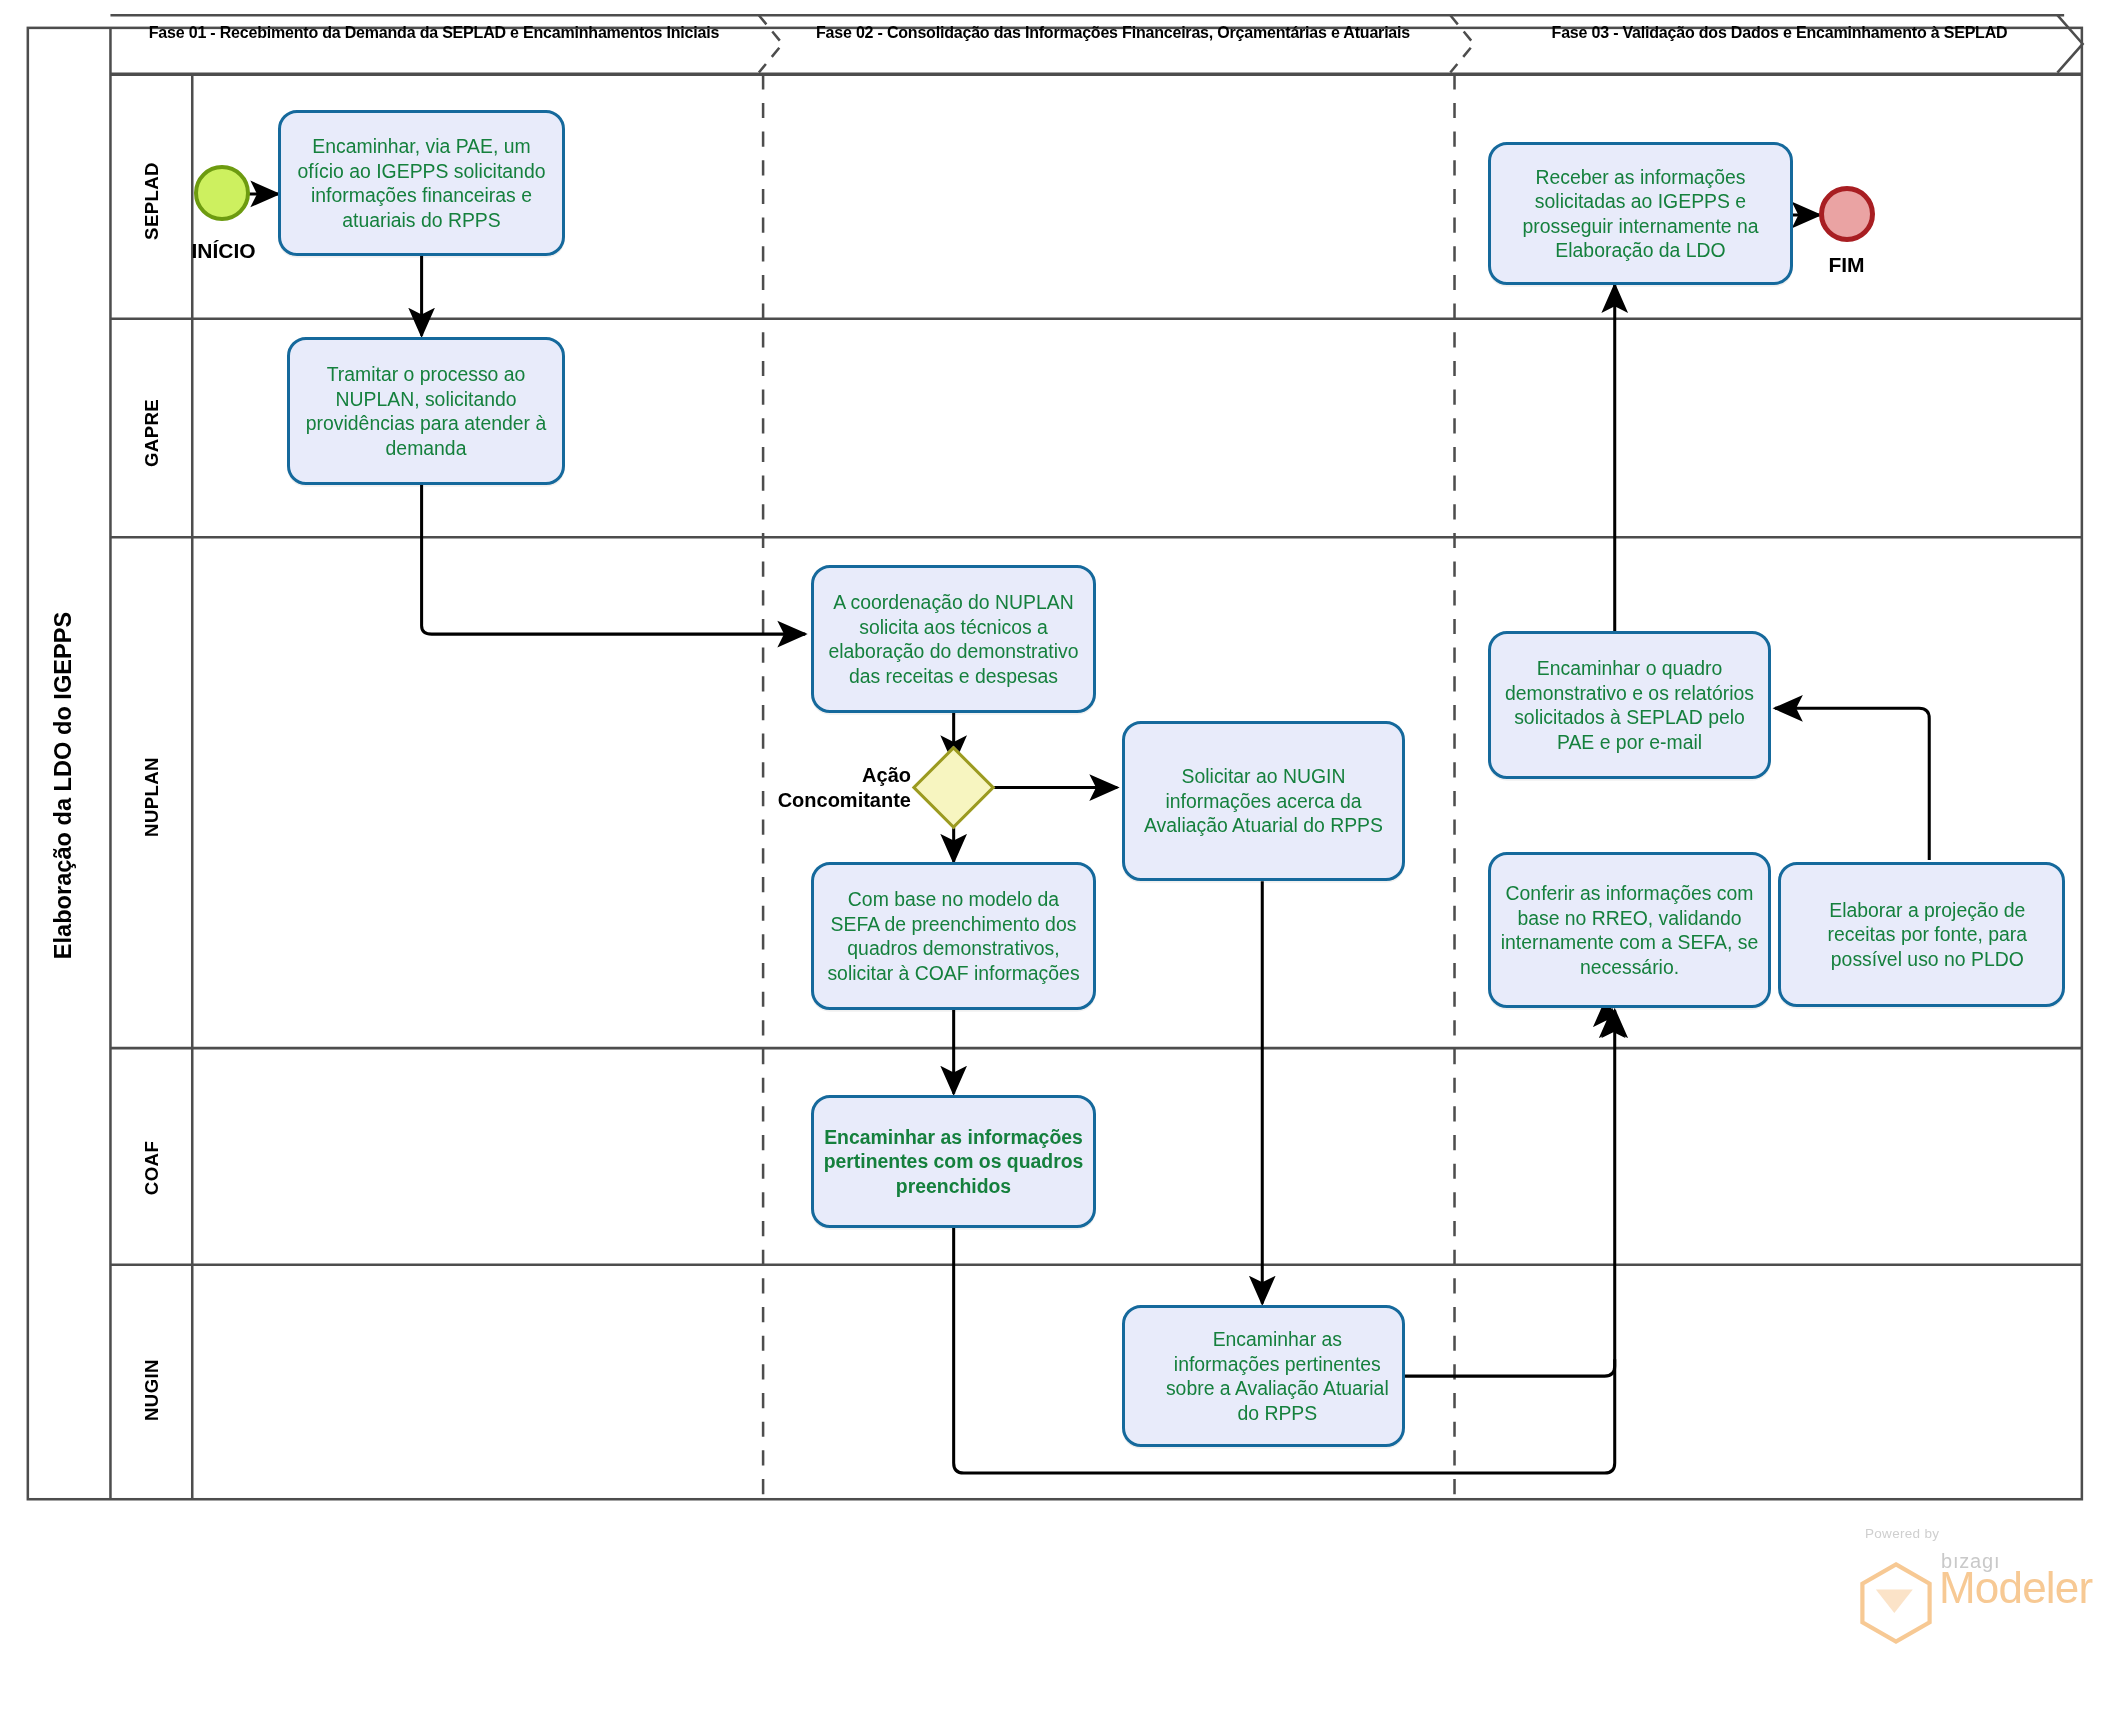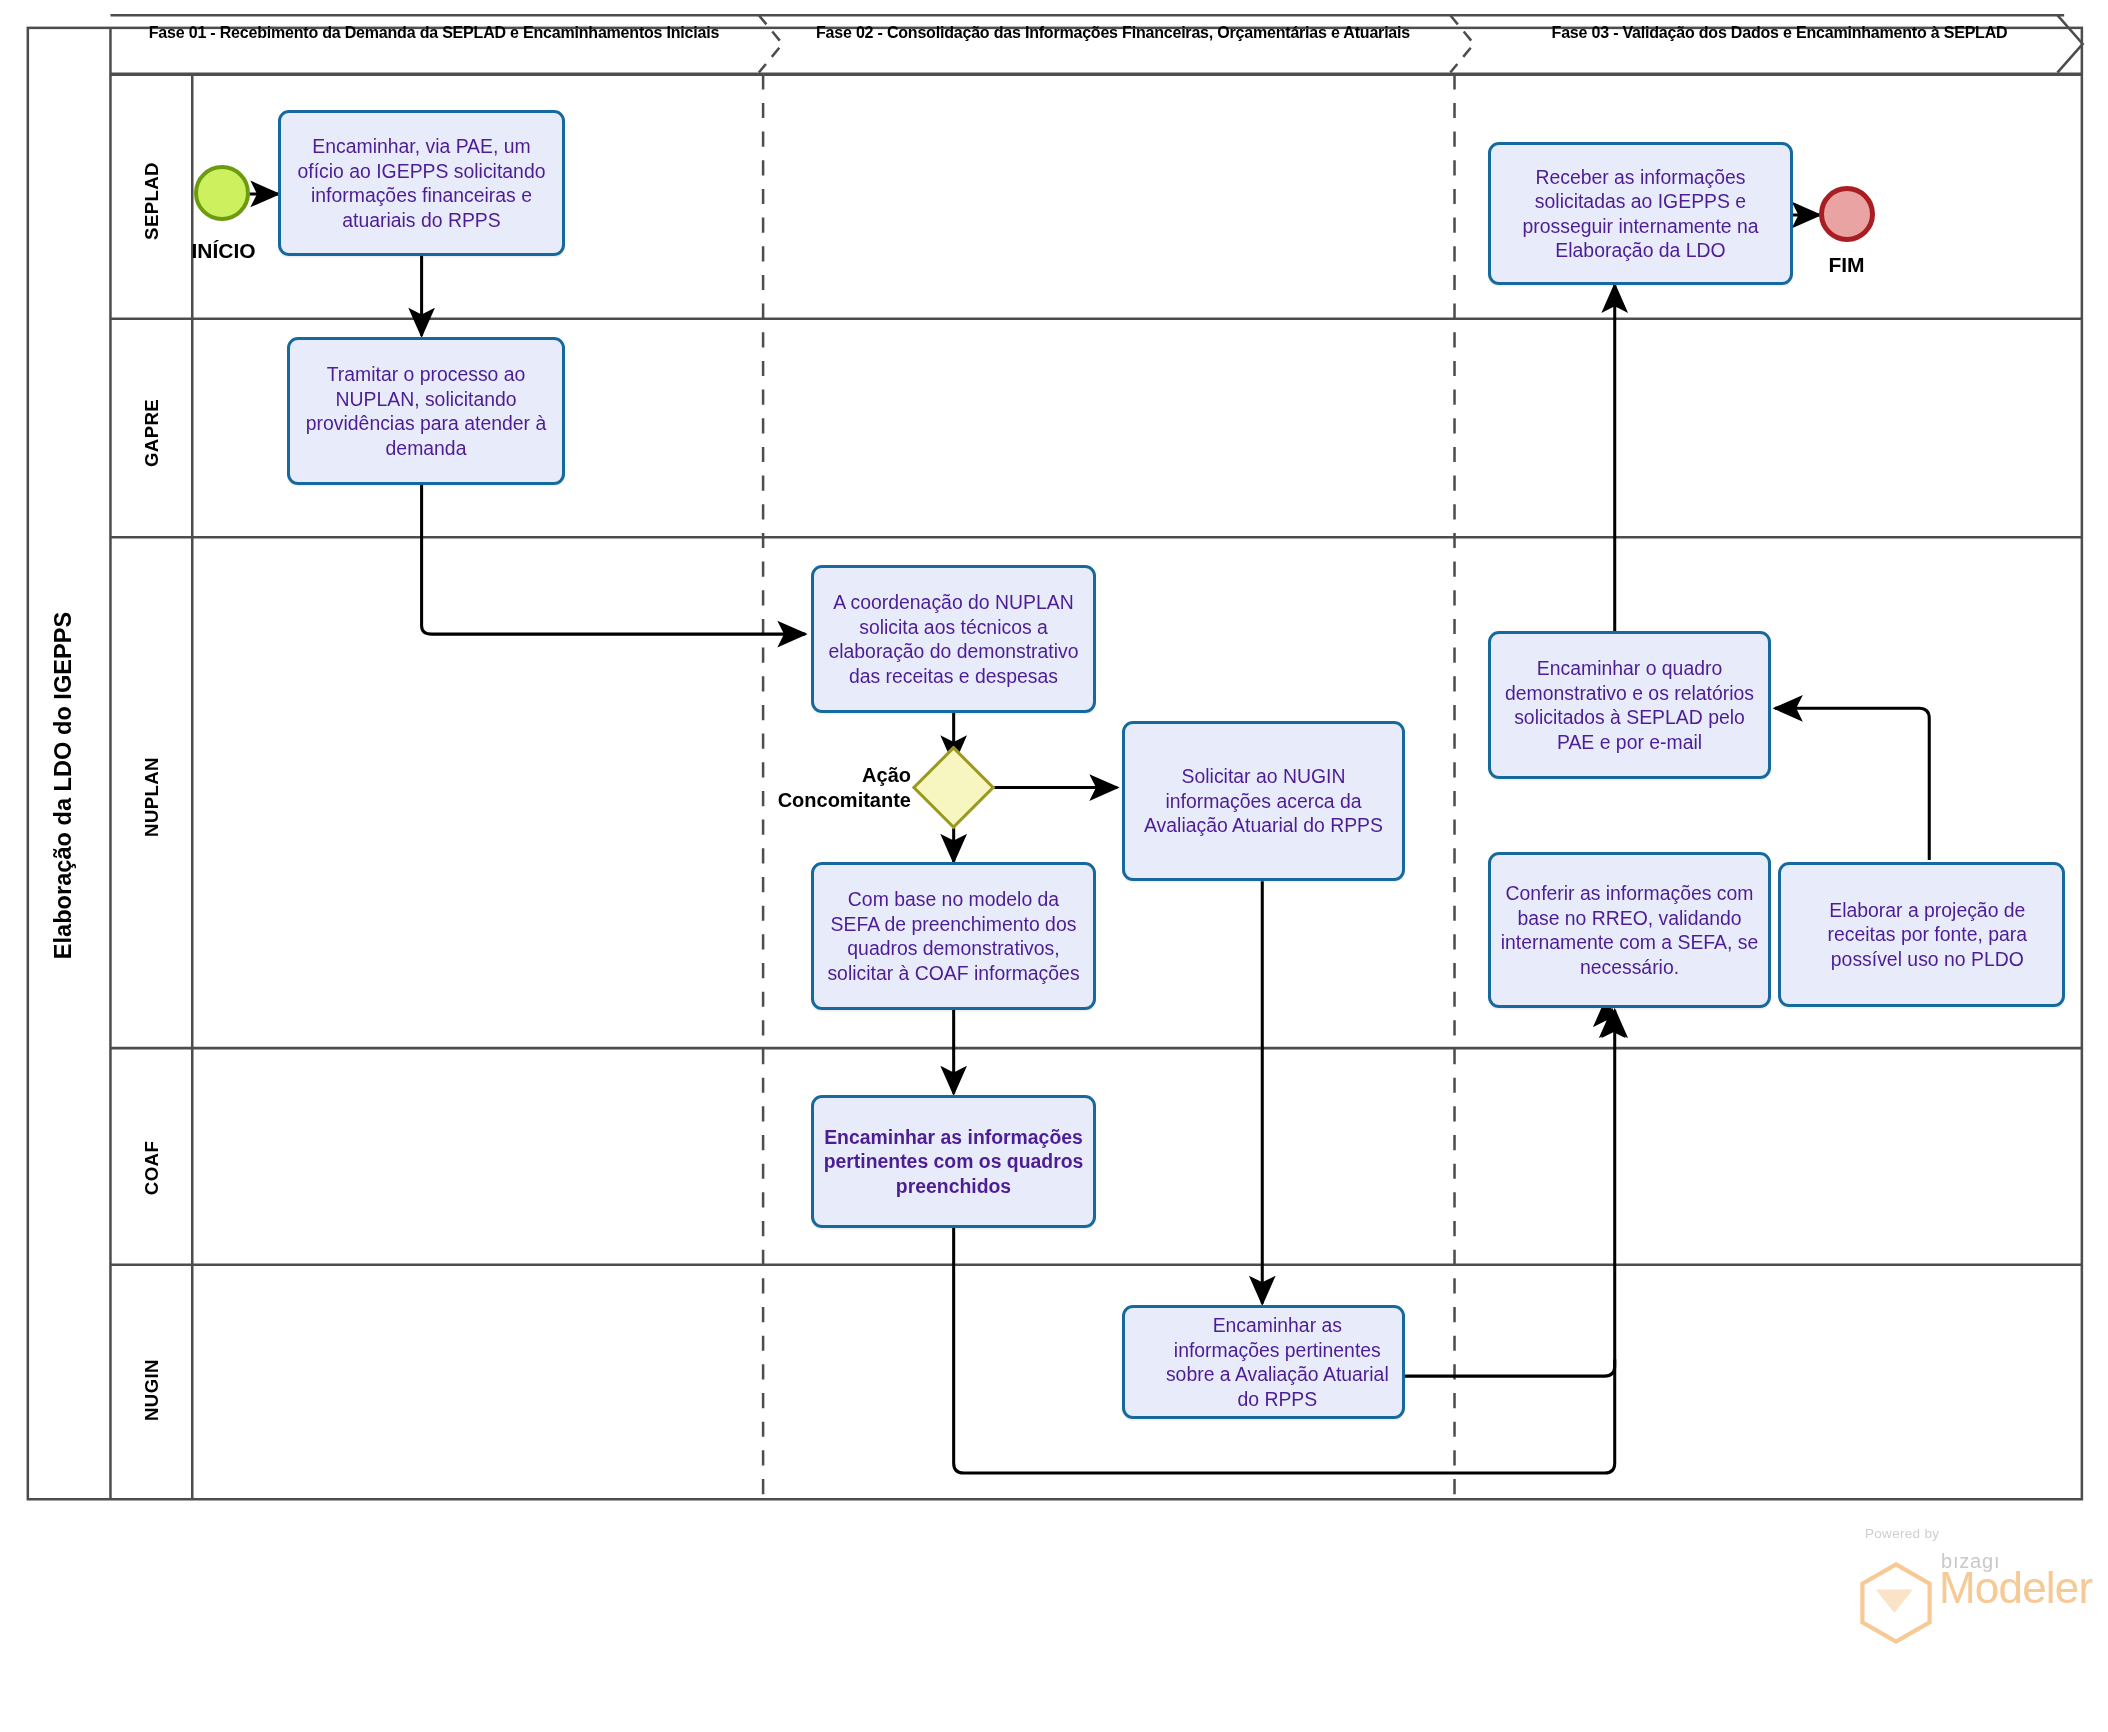--- a/index.html
+++ b/index.html
@@ -27,24 +27,24 @@
     position:absolute;font-weight:bold;color:#000;
     font-size:18.6px;letter-spacing:0.4px;
     white-space:nowrap;text-align:center;
   }
 
   
   .task{
     position:absolute;box-sizing:border-box;
     background:#e8ebfa;
     border:3.4px solid #15699c;
-    border-radius:11px;
+    border-radius:19px;
     display:flex;align-items:center;justify-content:center;
     text-align:center;
-    color:#4c1d95;
+    color:#15803d;
     font-size:19.4px;line-height:24.5px;
     padding:5px 8.4px;
     box-shadow:0 1.7px 0 rgba(0,0,0,0.06);
   }
   .task span{display:block;width:100%;}
 
   
   .ev{position:absolute;border-radius:50%;box-sizing:border-box;}
   .ev-start{background:#cdf05f;border:4.2px solid #6d9b10;}
   .ev-end{background:#eaa3a3;border:5.9px solid #a81e22;}
@@ -216,21 +216,21 @@
   </div>
 
   <div class="task" style="left:811px;top:862px;width:285px;height:148px;">
     <span>Com base no modelo da SEFA de preenchimento dos quadros demonstrativos, solicitar à COAF informações</span>
   </div>
 
   <div class="task" style="left:811px;top:1095px;width:285px;height:133px;font-weight:bold;">
     <span>Encaminhar as informações pertinentes com os quadros preenchidos</span>
   </div>
 
-  <div class="task" style="left:1122px;top:1305px;width:283px;height:114px;padding-left:36px;">
+  <div class="task" style="left:1122px;top:1305px;width:283px;height:142px;padding-left:36px;">
     <span>Encaminhar as informações pertinentes sobre a Avaliação Atuarial do RPPS</span>
   </div>
 
   <div class="task" style="left:1488px;top:631px;width:283px;height:148px;">
     <span>Encaminhar o quadro demonstrativo e os relatórios solicitados à SEPLAD pelo PAE e por e-mail</span>
   </div>
 
   <div class="task" style="left:1488px;top:852px;width:283px;height:156px;">
     <span>Conferir as informações com base no RREO, validando internamente com a SEFA, se necessário.</span>
   </div>

